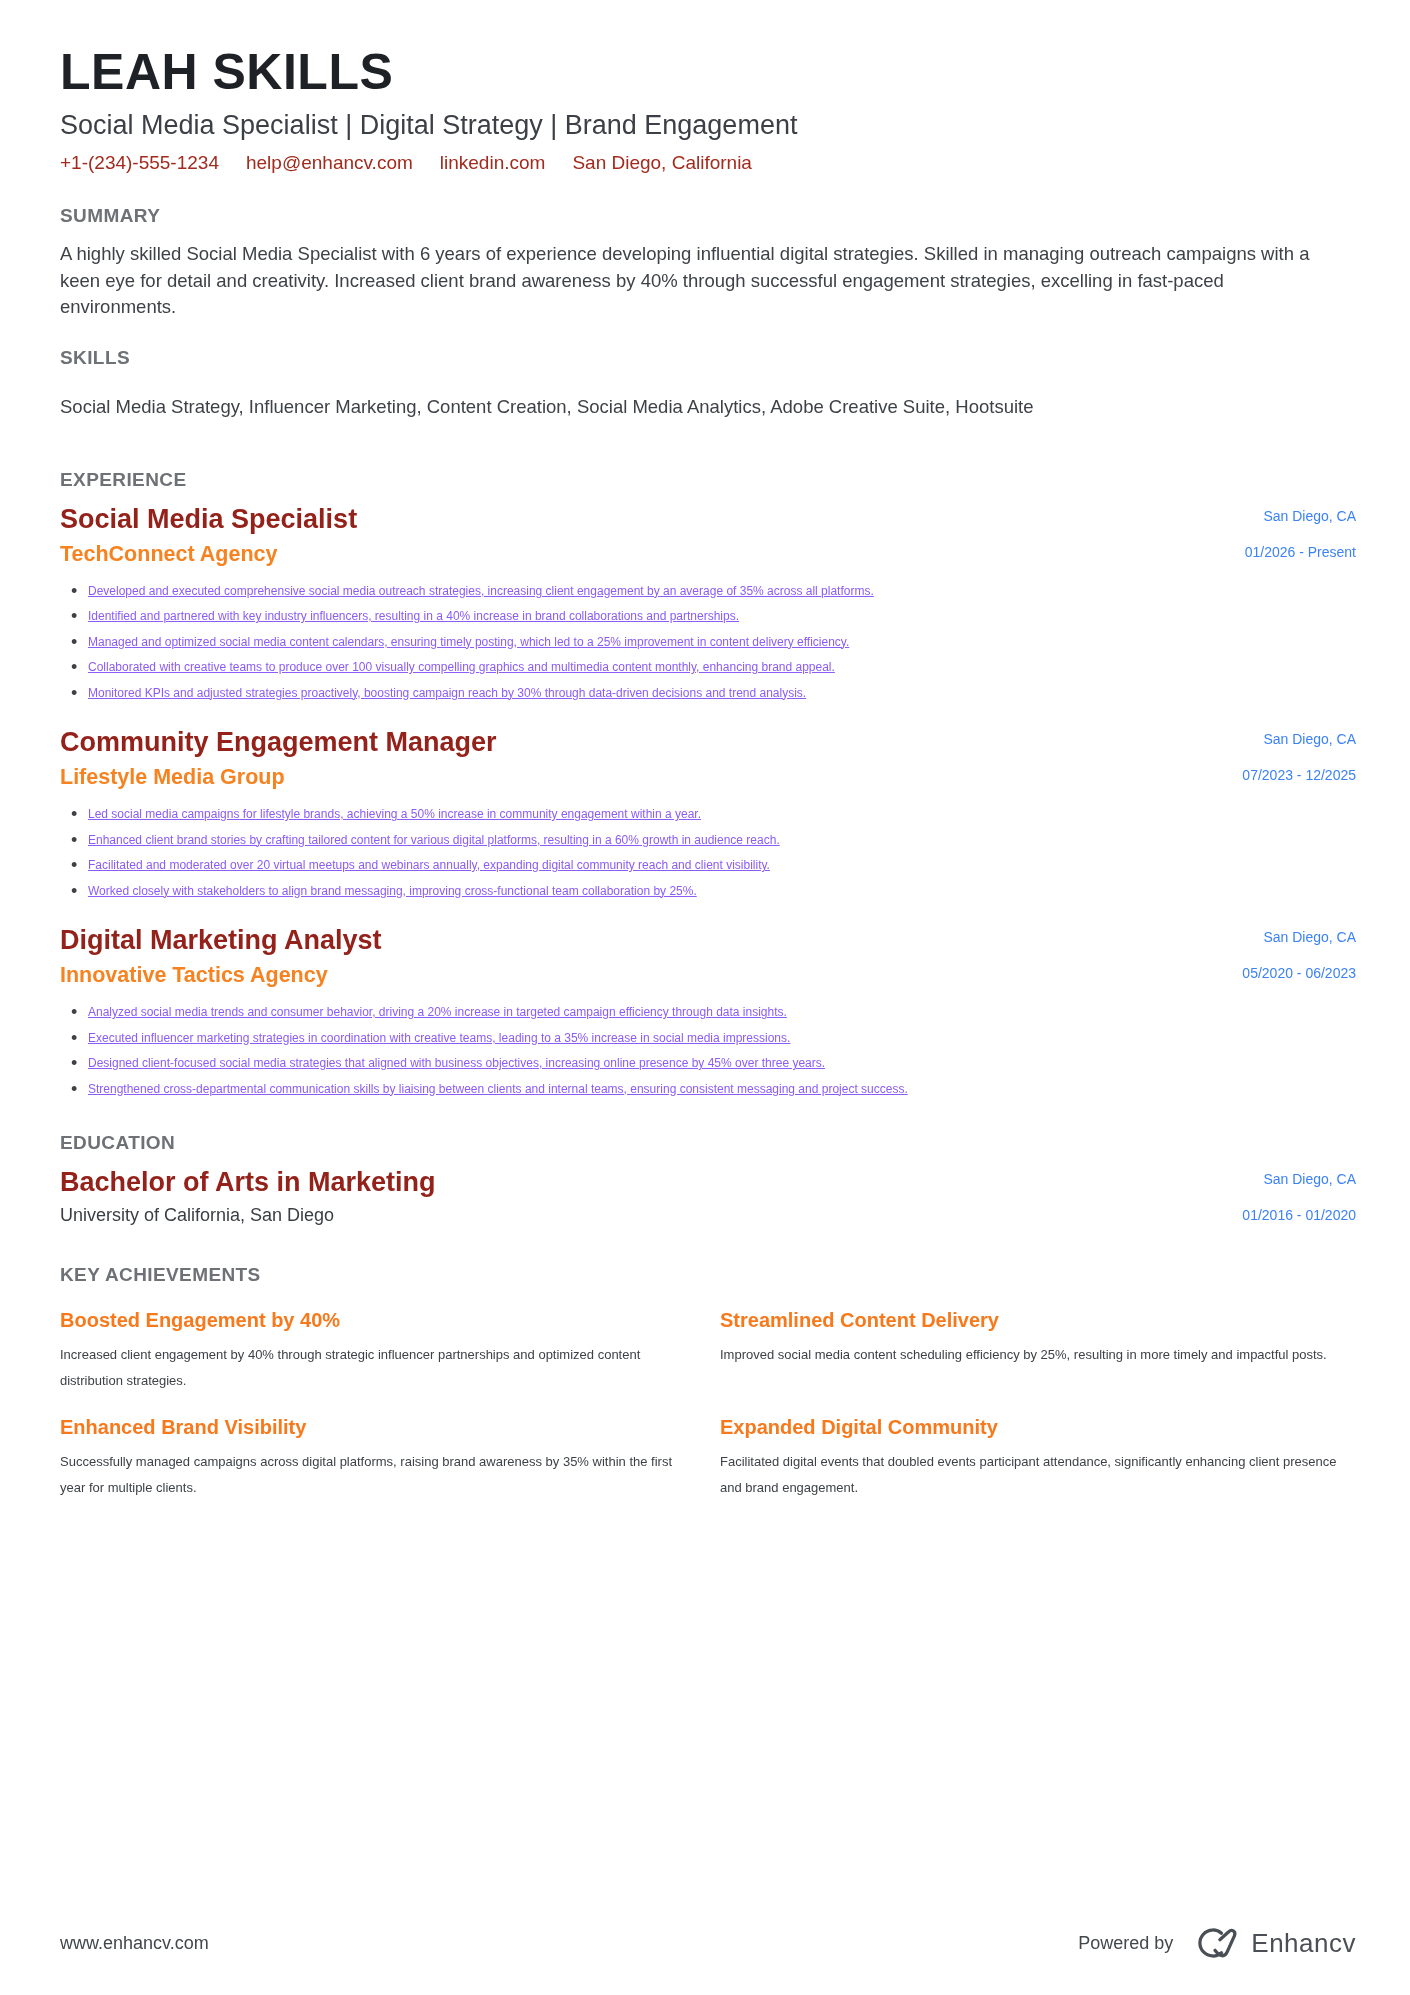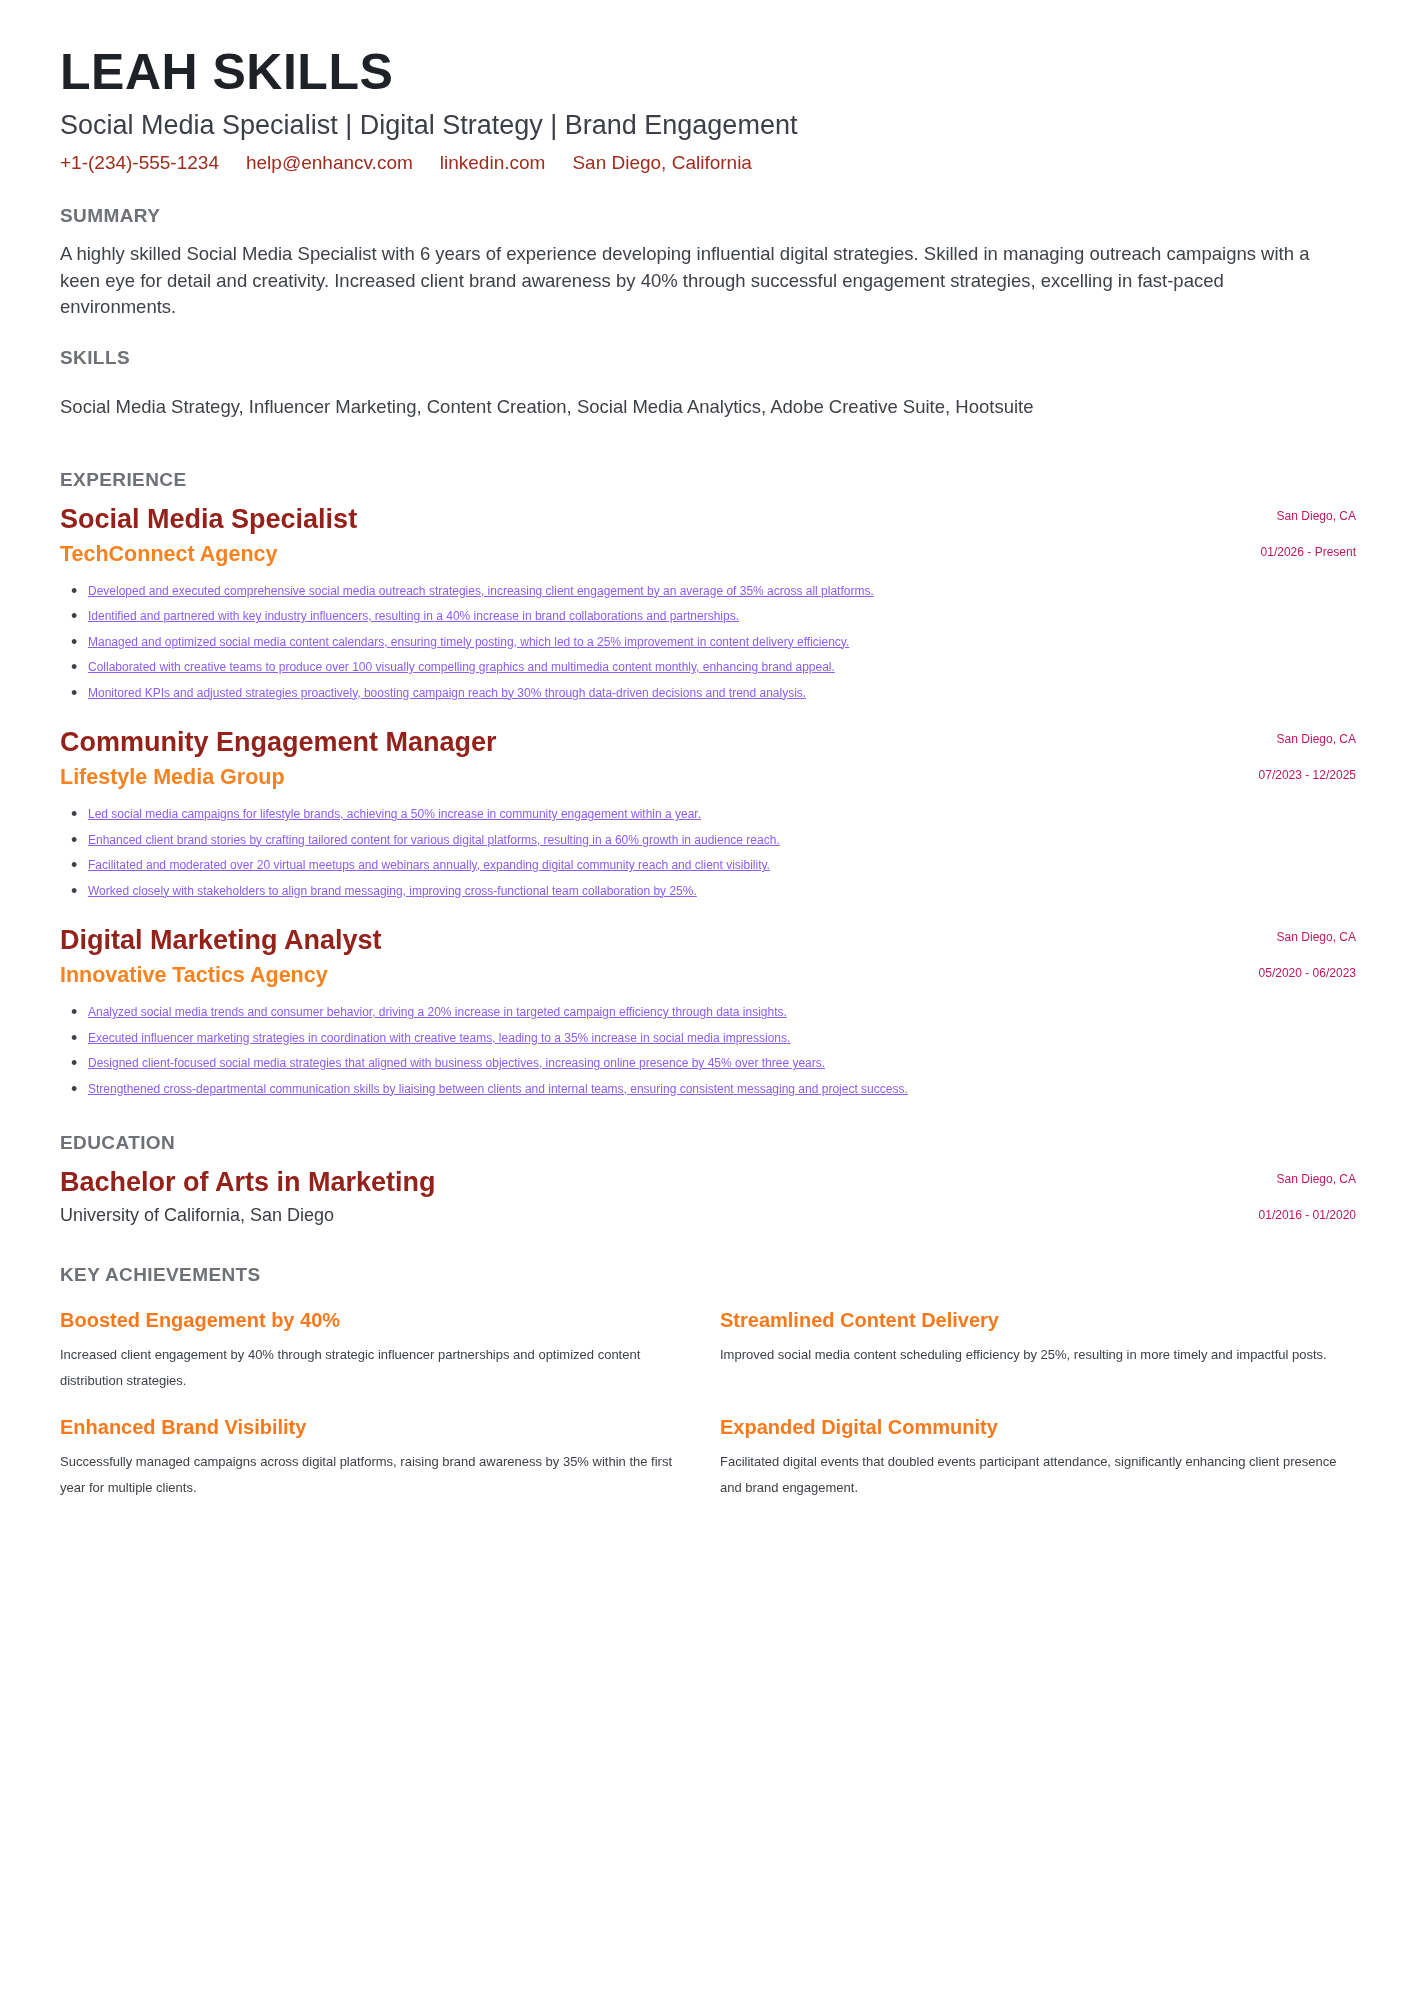--- a/index.html
+++ b/index.html
@@ -47,21 +47,21 @@
   .entry + .entry { margin-top:21px; }
   .entry-row { display:flex; justify-content:space-between; align-items:flex-start; }
   .entry-title {
     font-size:27px; line-height:31px; font-weight:700; color:#94211a;
   }
   .entry-company {
     margin-top:6px; font-size:21.5px; line-height:26px; font-weight:700; color:#f68220;
   }
   .entry-meta { text-align:right; padding-top:2px; flex:0 0 auto; }
   .entry-loc, .entry-dates {
-    font-size:12px; line-height:20px; color:#be185d;
+    font-size:14px; line-height:20px; color:#3b82f6;
   }
   .entry-dates { margin-top:16px; }
   ul.bullets {
     margin:12px 0 0 0; padding:0; list-style:none;
   }
   ul.bullets li {
     position:relative; padding-left:28px;
     font-size:12px; line-height:25.5px; color:#8b5cf6;
     max-width:1296px;
     text-decoration:underline;
@@ -214,14 +214,25 @@
         <div class="ach-title">Enhanced Brand Visibility</div>
         <div class="ach-text">Successfully managed campaigns across digital platforms, raising brand awareness by 35% within the first year for multiple clients.</div>
       </div>
       <div class="ach-card">
         <div class="ach-title">Expanded Digital Community</div>
         <div class="ach-text">Facilitated digital events that doubled events participant attendance, significantly enhancing client presence and brand engagement.</div>
       </div>
     </div>
   </div>
 
+  <div class="footer">
+    <span class="site-link">www.enhancv.com</span>
+    <span class="powered">
+      <span class="powered-label">Powered by</span>
+      <svg class="logo-svg" viewBox="0 0 64 48" fill="none" stroke="#4a4f55" stroke-width="4" stroke-linecap="round" stroke-linejoin="round">
+        <path d="M 40 12 A 16 16 0 1 0 40 36"></path>
+        <path d="M 32 33 C 38 41 44 42 47 35 L 56 15 C 58 9.5 52.5 6.5 48.5 10.5 L 38 20"></path>
+      </svg>
+      <span class="brand-name">Enhancv</span>
+    </span>
+  </div>
 
 </div>
 
 </body></html>

